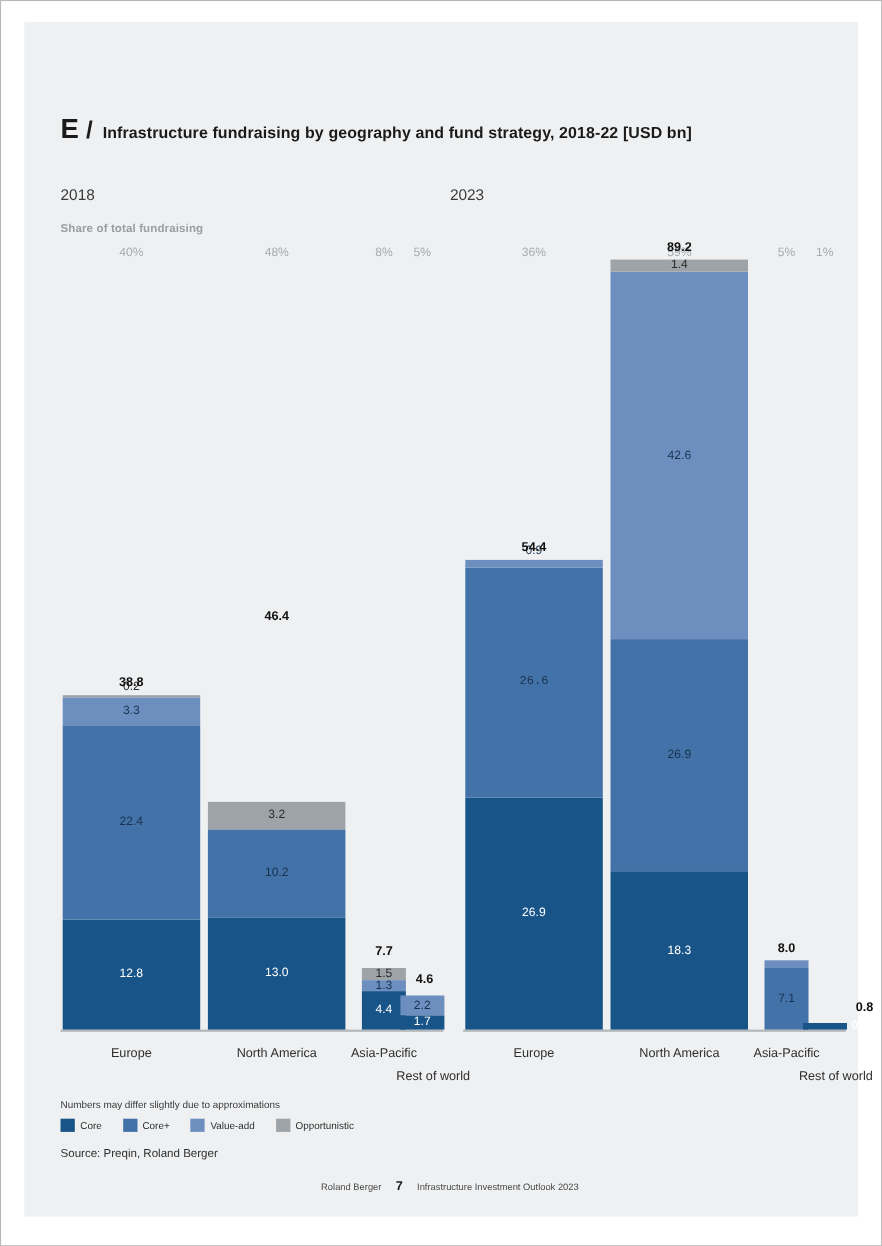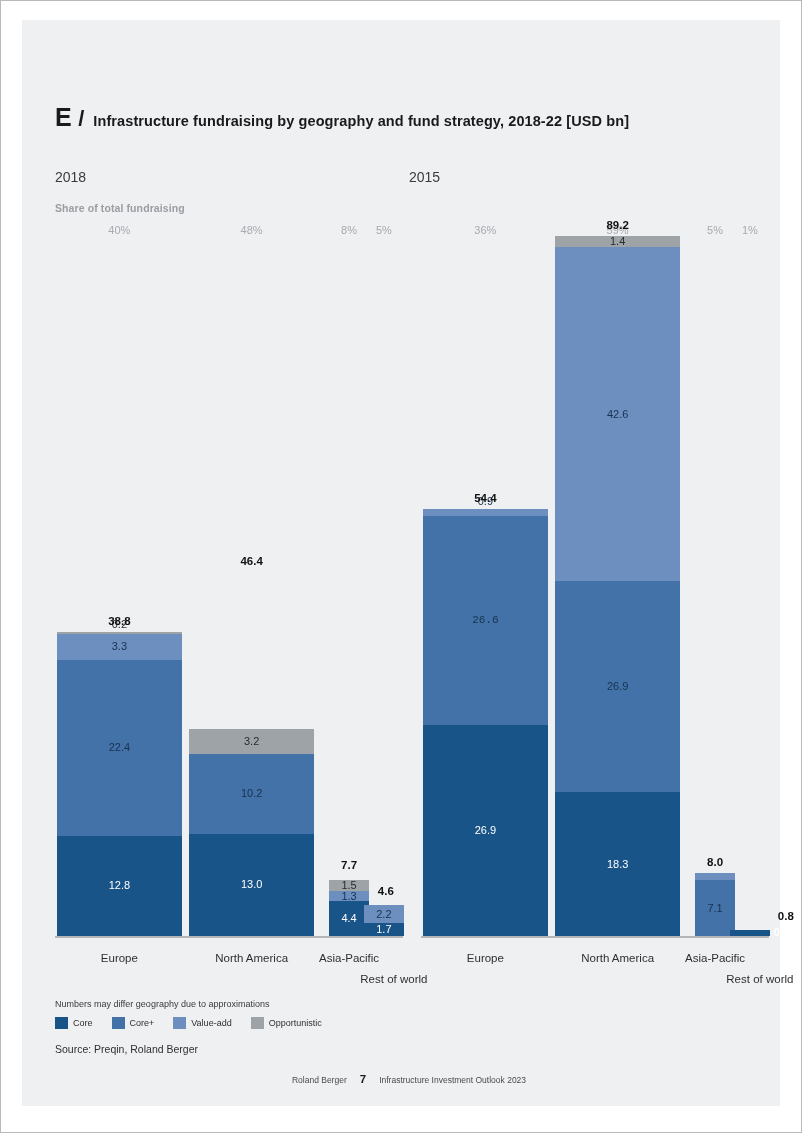--- a/index.html
+++ b/index.html
@@ -247,21 +247,21 @@
 <div class="page-frame">
   <div class="panel">
 
     <div class="title-row">
       <span class="title-letter">E</span>
       <span class="title-slash">/</span>
       <span class="title-text">Infrastructure fundraising by geography and fund strategy, 2018-22 [USD bn]</span>
     </div>
 
     <div class="year-label" id="year-2018">2018</div>
-    <div class="year-label" id="year-2022">2015</div>
+    <div class="year-label" id="year-2022">2023</div>
     <div class="share-caption">Share of total fundraising</div>
 
     <div class="chart">
       <div class="group" id="group-2018">
         <div class="axis-line"></div>
       <div class="share-pct" style="left: 64.38px;">40%</div>
           <div class="bar" style="left: 1.88px; width: 125px; height: 304.484px;">
             <div class="seg core" title="Core" style="height: 32.9897%;">
               <span class="seg-val">12.8</span>
             </div>
@@ -363,21 +363,21 @@
           <div class="bar" style="left: 308.86px; width: 40px; height: 6.27803px;">
             <div class="seg core" title="Core" style="height: 100%;">
               <span class="seg-val out-right">0.8</span>
             </div>
             <div class="bar-total" style="left: 140%; top: -20px;">0.8</div>
           </div>
           <div class="cat-label row2" style="left: 338.86px;">Rest of world</div>
         </div>
     </div>
 
-    <div class="footnote">Numbers may differ geography due to approximations</div>
+    <div class="footnote">Numbers may differ slightly due to approximations</div>
 
     <div class="legend">
       <div class="legend-item">
         <span class="legend-swatch" style="background: rgb(25, 84, 136);"></span>
         <span class="legend-text">Core</span>
       </div>
       <div class="legend-item">
         <span class="legend-swatch" style="background: rgb(67, 114, 168);"></span>
         <span class="legend-text">Core+</span>
       </div>

